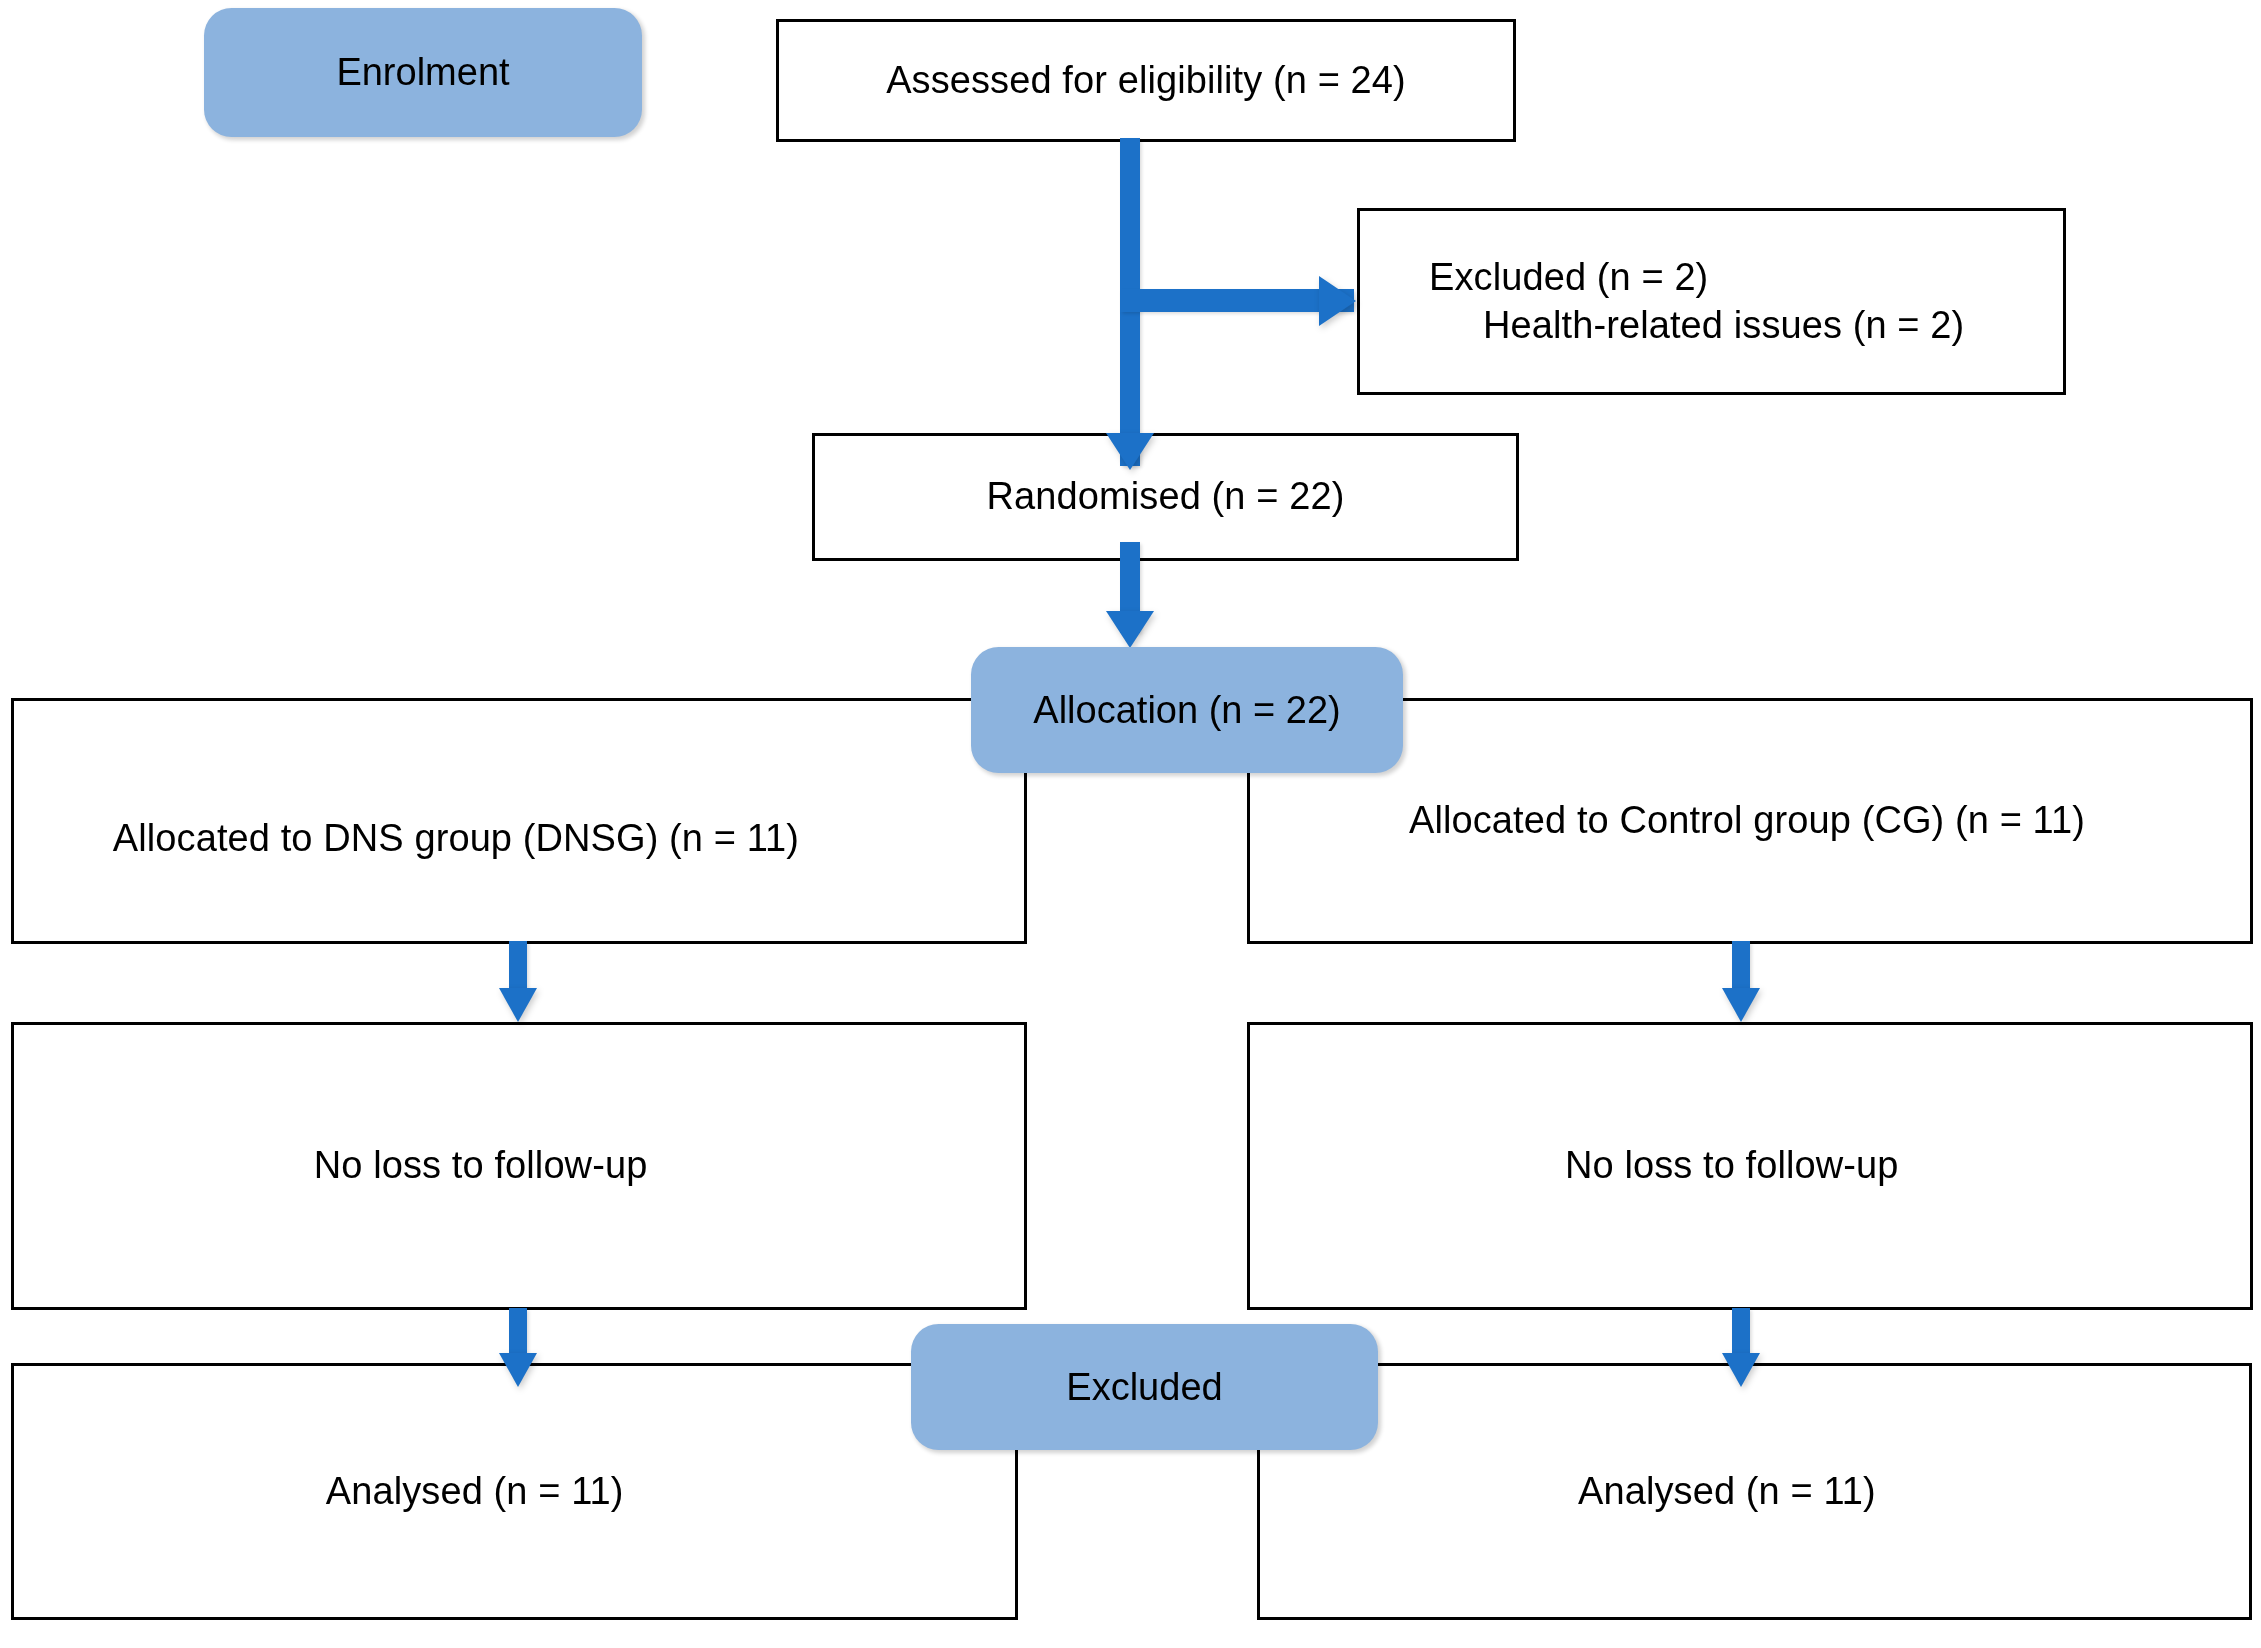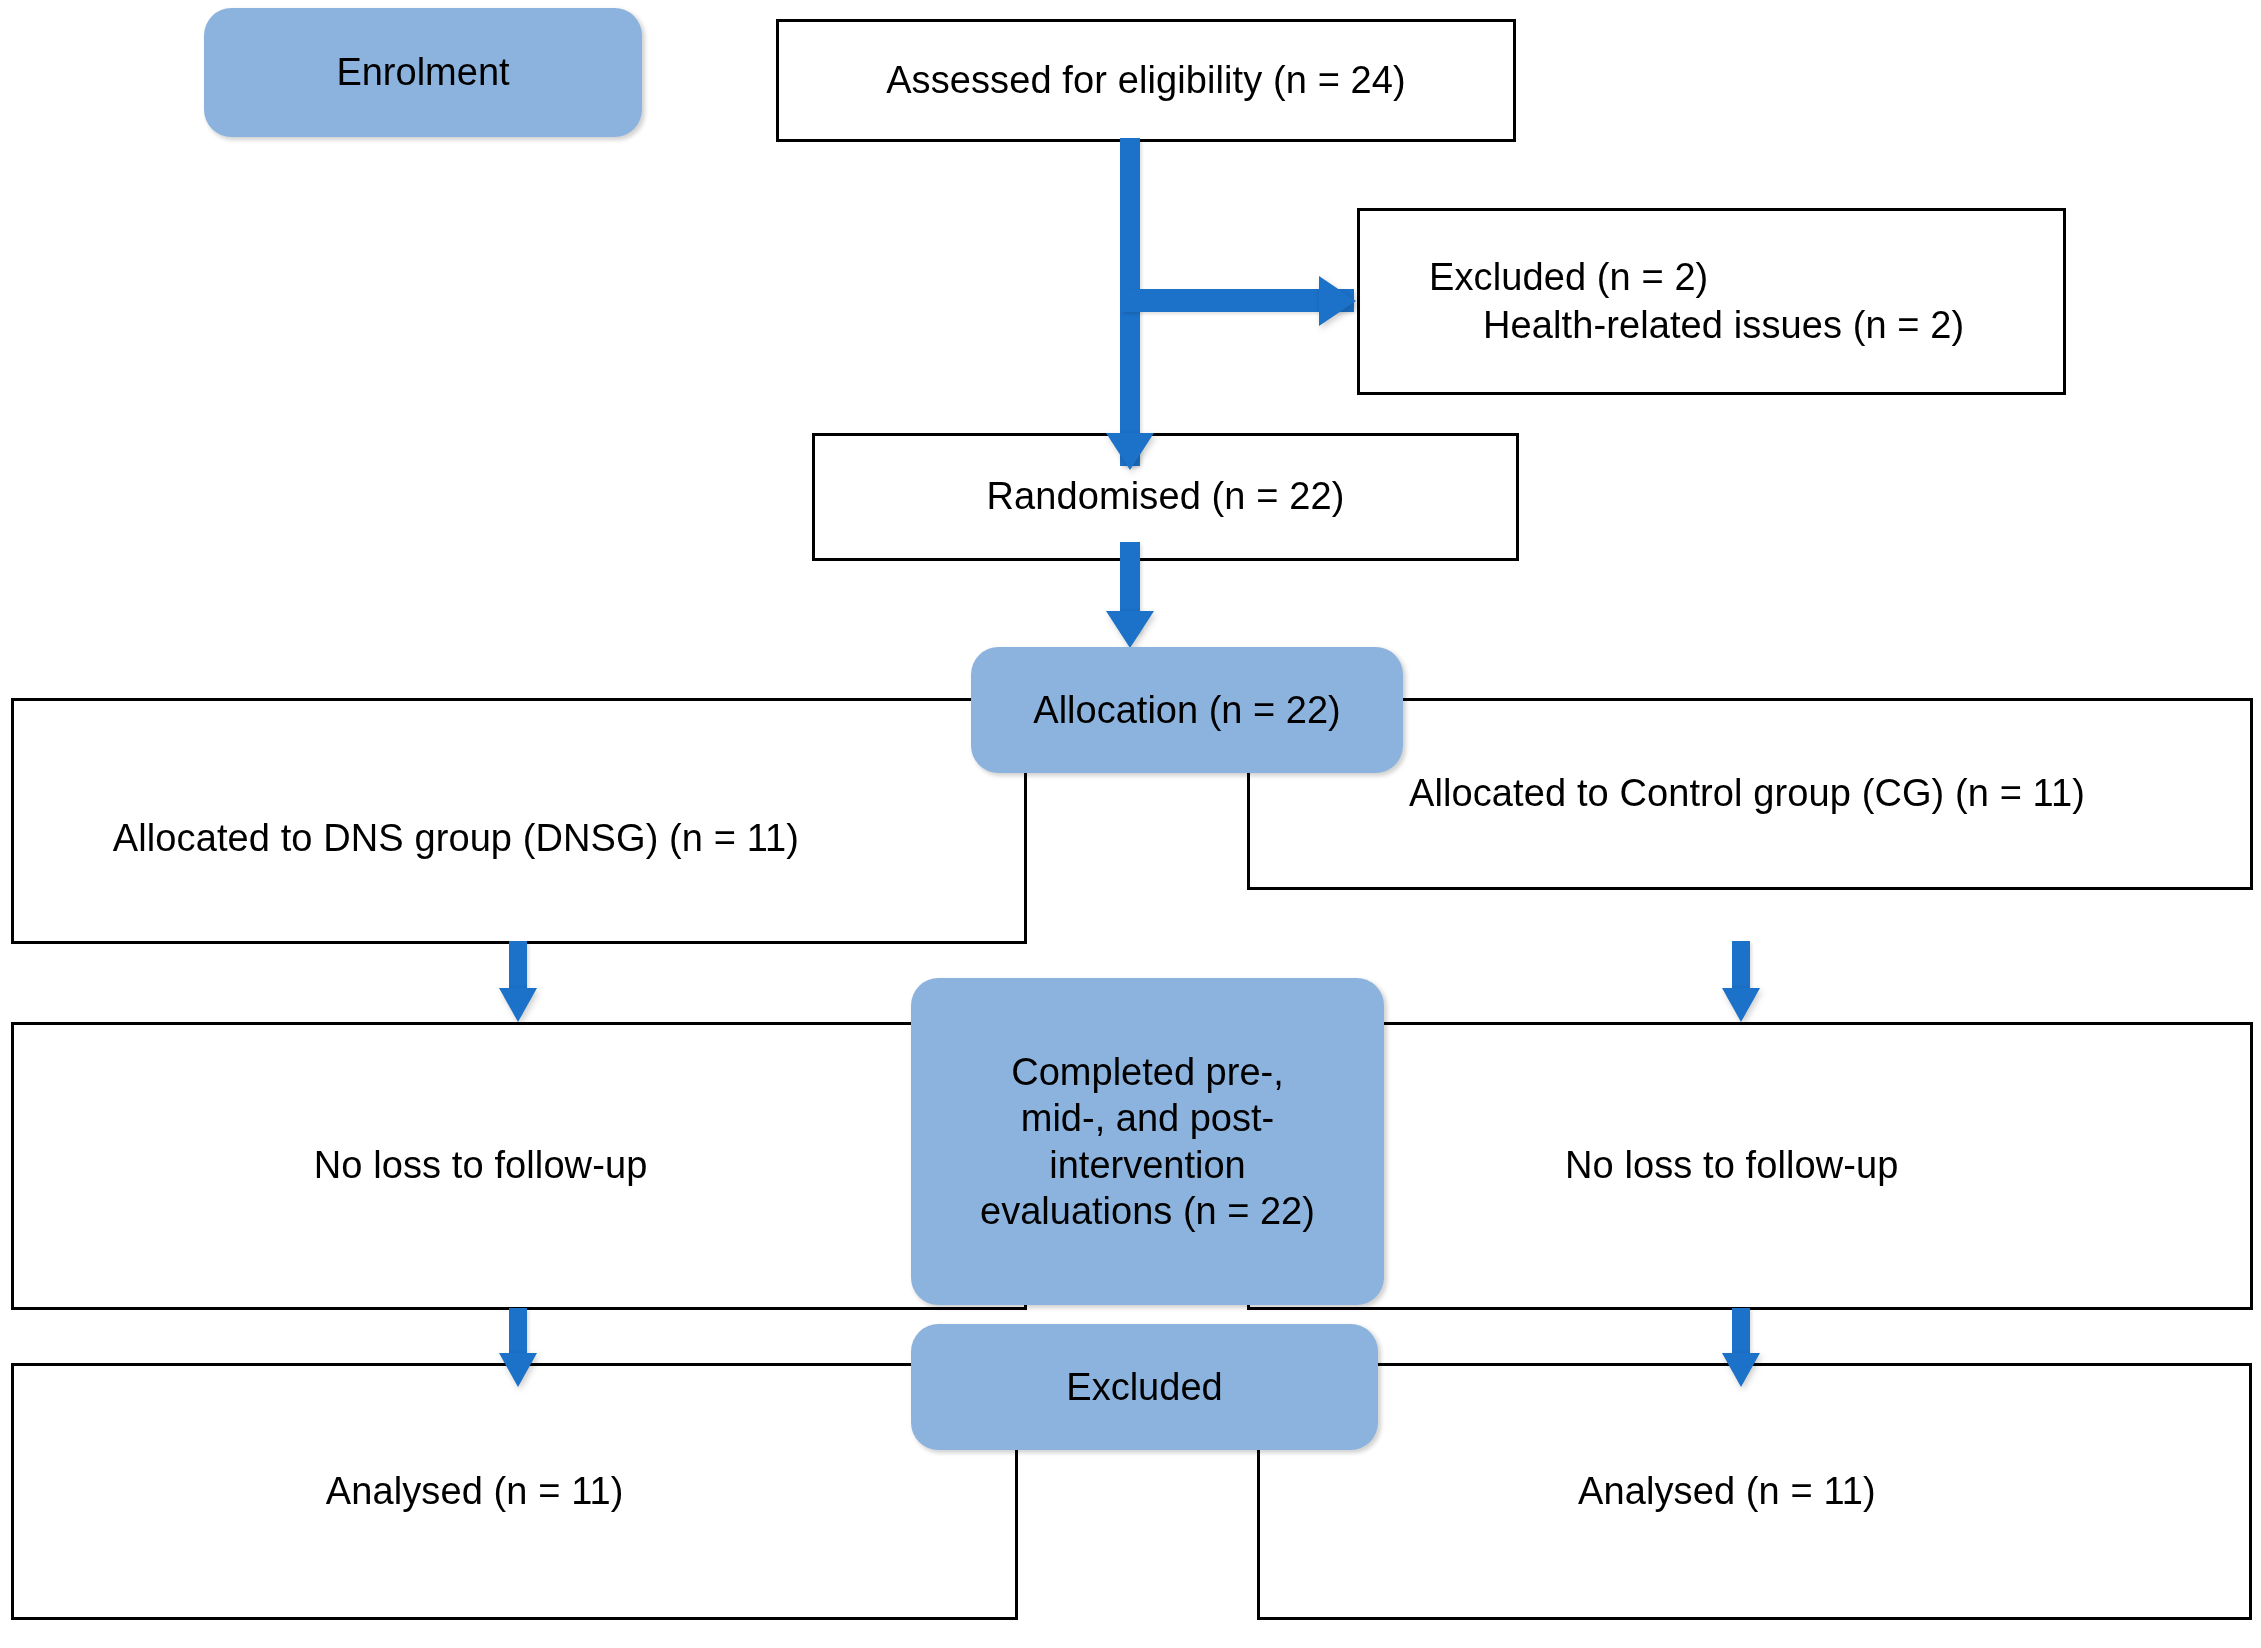--- a/index.html
+++ b/index.html
@@ -95,21 +95,21 @@
   }
 
   
   #badge-enrolment   { left: 204px;  top: 8px;   width: 438px;  height: 129px; }
   #box-assessed      { left: 776px; top: 19px;   width: 740px; height: 123px; }
   #box-excluded      { left: 1357px; top: 208px;  width: 709px; height: 187px; }
   #box-randomised    { left: 812px; top: 433px;  width: 707px; height: 128px; }
   #badge-allocation  { left: 923px; top: 647px; width: 432px;  height: 126px; margin-left: 48px; }
 
   #box-alloc-left    { left: 10.8px;   top: 698px; width: 1016px; height: 246px; }
-  #box-alloc-right   { left: 1247px; top: 698px; width: 1006px; height: 192px; }
+  #box-alloc-right   { left: 1247px; top: 698px; width: 1006px; height: 246px; }
 
   #badge-completed   { left: 911px; top: 978px; width: 473px;  height: 327px; }
   #box-follow-left   { left: 10.8px;   top: 1022px; width: 1016px; height: 288px; }
   #box-follow-right  { left: 1247px; top: 1022px; width: 1006px; height: 288px; }
 
   #badge-analysis    { left: 911px; top: 1324px; width: 467px;  height: 126px; }
   #box-analysed-left { left: 10.8px;   top: 1363px; width: 1007px; height: 257px; }
   #box-analysed-right{ left: 1257px; top: 1363px; width: 995px; height: 257px; }
 
   
@@ -187,28 +187,20 @@
   <div class="vline" id="trunk-right-1"></div>
   <div class="arrow-down sm" id="arrowhead-right-1"></div>
 
   <div class="box center" id="box-follow-left">
     <span class="txt pad-left-4" style="text-align:left;">No loss to follow-up</span>
   </div>
   <div class="box center" id="box-follow-right">
     <span class="txt pad-left-5" style="text-align:left;">No loss to follow-up</span>
   </div>
 
-  <div class="badge" id="badge-completed">
-    <span class="txt">
-      <span>Completed pre-,</span><br>
-      <span>mid-, and post-</span><br>
-      <span>intervention</span><br>
-      <span>evaluations (n = 22)</span>
-    </span>
-  </div>
 
   <div class="vline" id="trunk-left-2"></div>
   <div class="arrow-down sm" id="arrowhead-left-2"></div>
   <div class="vline" id="trunk-right-2"></div>
   <div class="arrow-down sm" id="arrowhead-right-2"></div>
 
   <div class="box center" id="box-analysed-left">
     <span class="txt" style="text-align:left; padding-left:312px;">Analysed (n = 11)</span>
   </div>
   <div class="box center" id="box-analysed-right">

